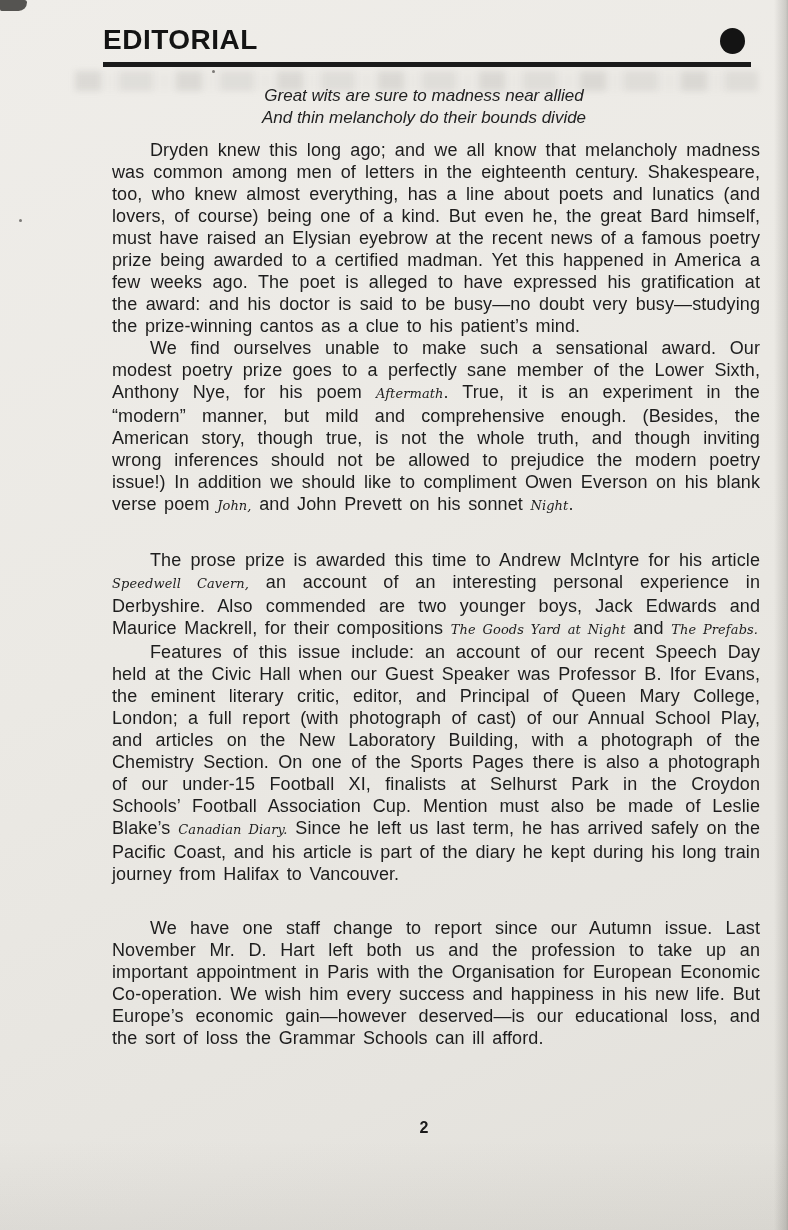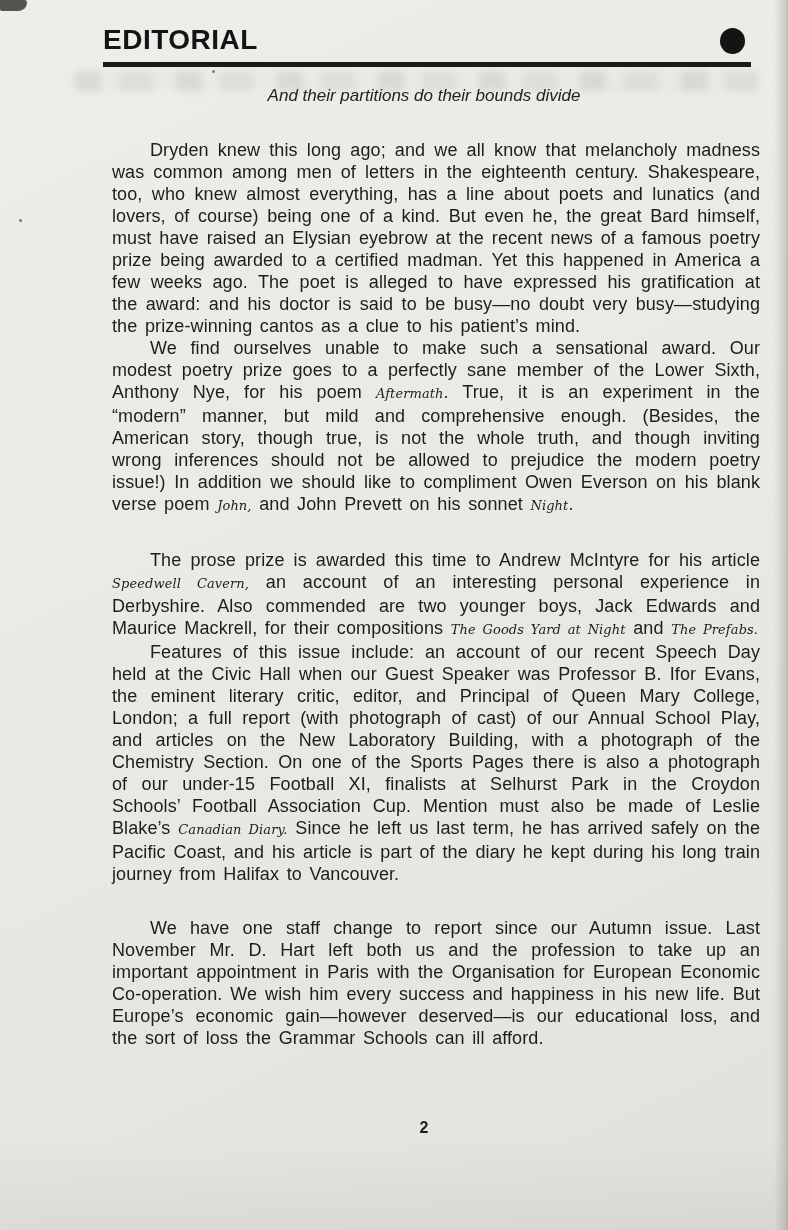--- a/index.html
+++ b/index.html
@@ -89,21 +89,22 @@
   <div class="corner-smudge"></div>
   <div class="ghost-band"></div>
   <div class="speck" style="top:219px; left:19px;"></div>
   <div class="speck" style="top:70px; left:212px;"></div>
 
   <div class="masthead-title">EDITORIAL</div>
   <div class="masthead-rule"></div>
   <div class="masthead-dot"></div>
 
   <div class="epigraph">
-    <div>And their partitions do their bounds divide</div>
+    <div>Great wits are sure to madness near allied</div>
+    <div>And thin melancholy do their bounds divide</div>
   </div>
 
   <div class="body-text">
     <p><span>Dryden knew this long ago; and we all know that melancholy madness was common among men of letters in the eighteenth century.  Shakespeare, too, who knew almost everything, has a line about poets and lunatics (and lovers, of course) being one of a kind.  But even he, the great Bard himself, must have raised an Elysian eyebrow at the recent news of a famous poetry prize being awarded to a certified madman.  Yet this happened in America a few weeks ago.  The poet is alleged to have expressed his gratification at the award: and his doctor is said to be busy—no doubt very busy—studying the prize-winning cantos as a clue to his patient’s mind.</span></p>
     <p><span>We find ourselves unable to make such a sensational award.  Our modest poetry prize goes to a perfectly sane member of the Lower Sixth, Anthony Nye, for his poem </span><i class="serif-italic">Aftermath</i><span>.  True, it is an experiment in the “modern” manner, but mild and comprehensive enough.  (Besides, the American story, though true, is not the whole truth, and though inviting wrong inferences should not be allowed to prejudice the modern poetry issue!)  In addition we should like to compliment Owen Everson on his blank verse poem </span><i class="serif-italic">John,</i><span> and John Prevett on his sonnet </span><i class="serif-italic">Night</i><span>.</span></p>
     <p class="gap-sm"><span>The prose prize is awarded this time to Andrew McIntyre for his article </span><i class="serif-italic">Speedwell Cavern,</i><span> an account of an interesting personal experience in Derbyshire.  Also commended are two younger boys, Jack Edwards and Maurice Mackrell, for their compositions </span><i class="serif-italic">The Goods Yard at Night</i><span> and </span><i class="serif-italic">The Prefabs.</i></p>
     <p class="gap-md"><span>Features of this issue include: an account of our recent Speech Day held at the Civic Hall when our Guest Speaker was Professor B. Ifor Evans, the eminent literary critic, editor, and Principal of Queen Mary College, London; a full report (with photograph of cast) of our Annual School Play, and articles on the New Laboratory Building, with a photograph of the Chemistry Section.  On one of the Sports Pages there is also a photograph of our under-15 Football XI, finalists at Selhurst Park in the Croydon Schools’ Football Association Cup.  Mention must also be made of Leslie Blake’s </span><i class="serif-italic">Canadian Diary.</i><span>  Since he left us last term, he has arrived safely on the Pacific Coast, and his article is part of the diary he kept during his long train journey from Halifax to Vancouver.</span></p>
     <p class="gap-sm"><span>We have one staff change to report since our Autumn issue.  Last November Mr. D. Hart left both us and the profession to take up an important appointment in Paris with the Organisation for European Economic Co-operation.  We wish him every success and happiness in his new life.  But Europe’s economic gain—however deserved—is our educational loss, and the sort of loss the Grammar Schools can ill afford.</span></p>
   </div>
 

